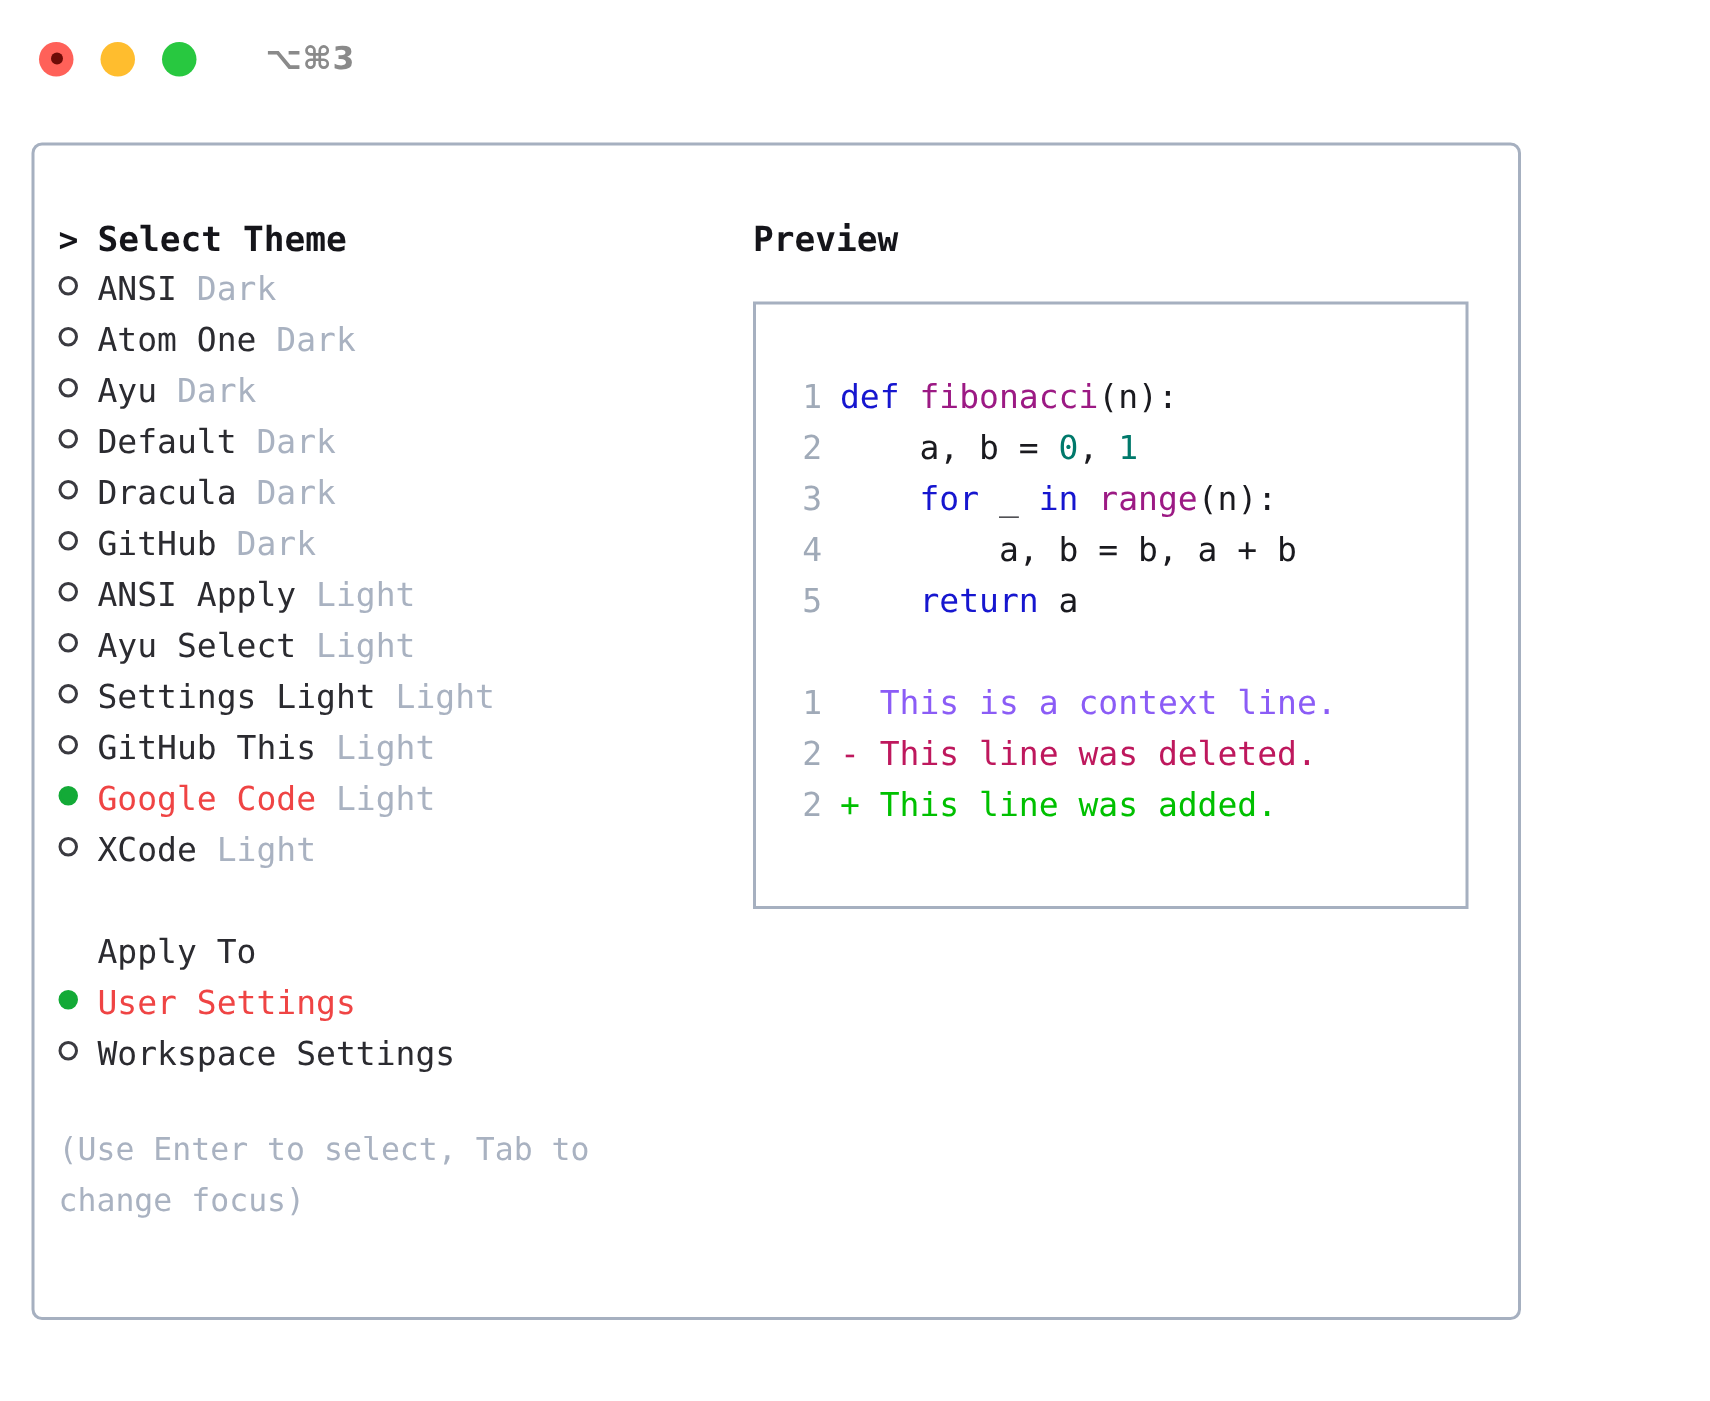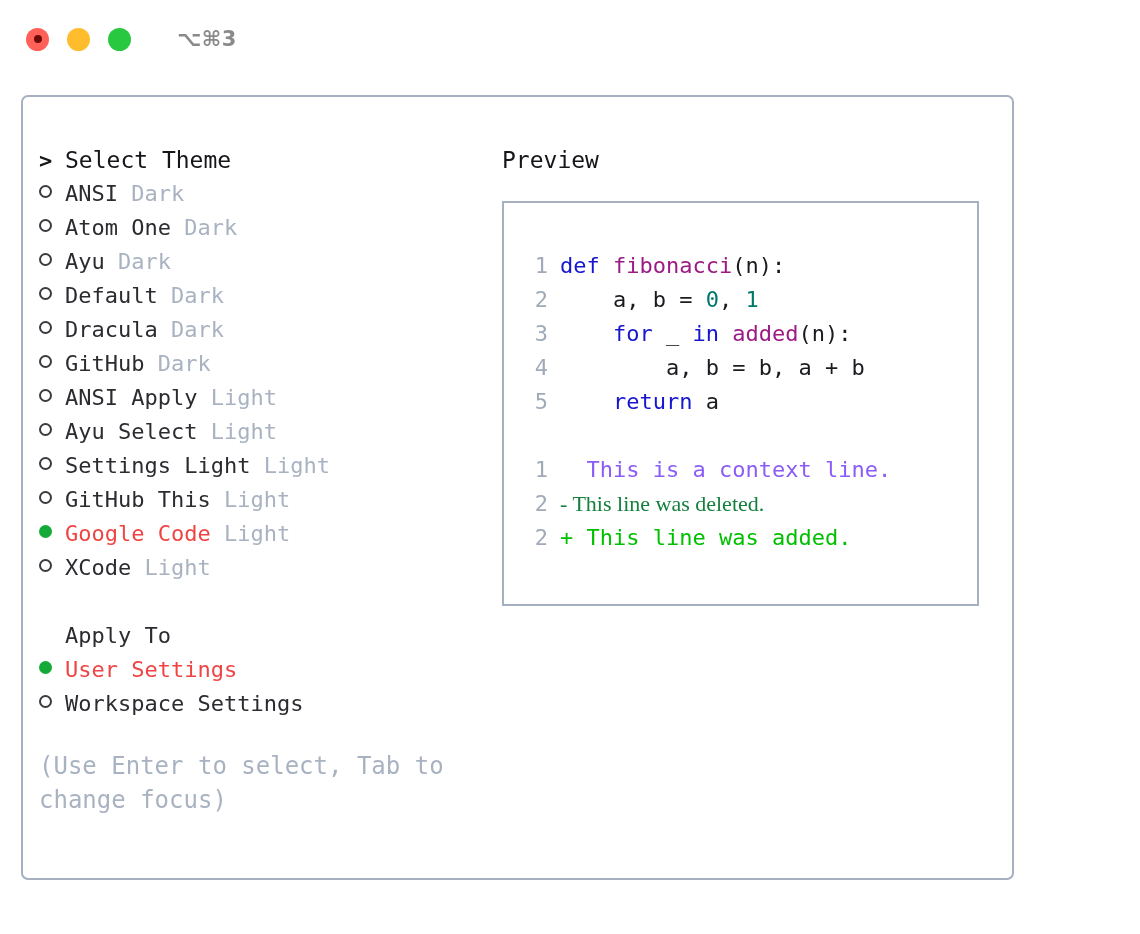--- a/index.html
+++ b/index.html
@@ -112,56 +112,56 @@
     width: 13px;
     height: 13px;
     border-radius: 50%;
     position: relative;
     top: -3px;
   }
   .bullet-empty  { border: 2px solid #3a3a40; background: transparent; }
   .bullet-filled { background: #13aa37; border: 2px solid #13aa37; }
 
   .heading-text {
-    font-weight: normal;
+    font-weight: bold;
     color: #15151a;
     font-size: 23px;
   }
 
   .theme-name { color: #2b2b30; }
   .theme-name.selected { color: #ef4444; }
   .theme-variant { color: #a9b2c1; }
 
   .group-label {
     color: #2b2b30;
     font-size: 22px;
   }
 
   .spacer { height: 34px; }
 
   .hint {
     margin-top: 28px;
-    font-size: 24px;
+    font-size: 21px;
     line-height: 34px;
     color: #a9b2c1;
     width: 420px;
     white-space: normal;
   }
 
   
   .right-col {
     position: absolute;
     left: 479px;
     top: 46px;
     width: 490px;
   }
 
   .preview-title {
     font-size: 23px;
-    font-weight: normal;
+    font-weight: bold;
     color: #15151a;
     line-height: 34px;
     margin-bottom: 24px;
   }
 
   .preview-box {
     width: 477px;
     height: 405px;
     border: 2px solid #a6b0c0;
     background: #ffffff;
@@ -187,21 +187,21 @@
   }
 
   .blank-line { height: 34px; }
 
   .tok-kw   { color: #1616cf; }
   .tok-fn   { color: #9c1a84; }
   .tok-num  { color: #00796b; }
   .tok-pl   { color: #1a1a1f; }
 
   .diff-ctx { color: #8b5cf6; }
-  .diff-del { color: #15803d; font-family: Liberation Serif, serif; }
+  .diff-del { color: #be185d; }
   .diff-add { color: #00c000; }
 </style>
 </head>
 <body>
 
 <div class="window">
 
   <div class="titlebar">
     <div class="traffic-lights">
       <span class="dot dot-close"></span>
@@ -250,21 +250,21 @@
       <div class="hint">(Use Enter to select, Tab to change focus)</div>
     </div>
 
     <div class="right-col">
       <div class="preview-title">Preview</div>
 
       <div class="preview-box">
         <div id="code-lines">
             <div class="code-line"><span class="lineno">1</span><span class="tok-kw">def </span><span class="tok-fn">fibonacci</span><span class="tok-pl">(n):</span></div>
             <div class="code-line"><span class="lineno">2</span><span class="tok-pl">    a, b = </span><span class="tok-num">0</span><span class="tok-pl">, </span><span class="tok-num">1</span></div>
-            <div class="code-line"><span class="lineno">3</span><span class="tok-kw">    for </span><span class="tok-pl">_ </span><span class="tok-kw">in </span><span class="tok-fn">added</span><span class="tok-pl">(n):</span></div>
+            <div class="code-line"><span class="lineno">3</span><span class="tok-kw">    for </span><span class="tok-pl">_ </span><span class="tok-kw">in </span><span class="tok-fn">range</span><span class="tok-pl">(n):</span></div>
             <div class="code-line"><span class="lineno">4</span><span class="tok-pl">        a, b = b, a + b</span></div>
             <div class="code-line"><span class="lineno">5</span><span class="tok-kw">    return </span><span class="tok-pl">a</span></div>
           </div>
         <div class="blank-line"></div>
         <div id="diff-lines">
             <div class="code-line"><span class="lineno">1</span><span class="diff-ctx">  This is a context line.</span></div>
             <div class="code-line"><span class="lineno">2</span><span class="diff-del">- This line was deleted.</span></div>
             <div class="code-line"><span class="lineno">2</span><span class="diff-add">+ This line was added.</span></div>
           </div>
       </div>

